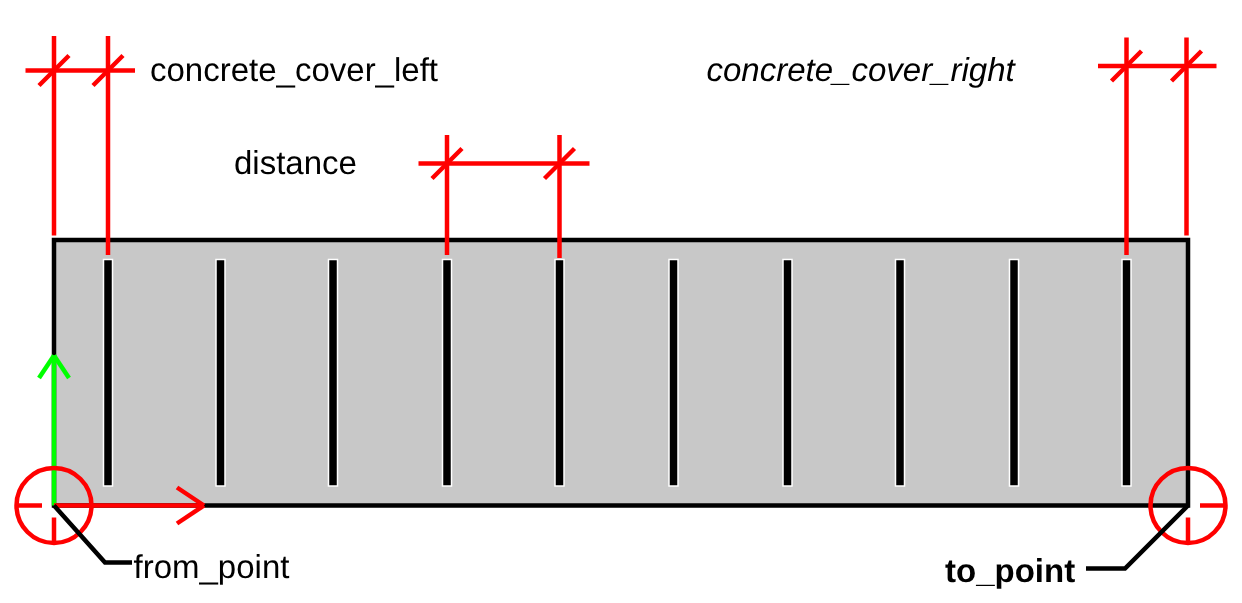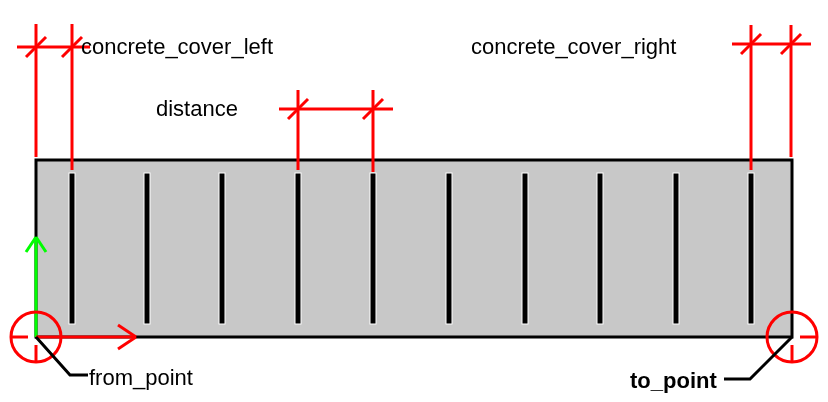--- a/index.html
+++ b/index.html
@@ -70,17 +70,17 @@
   <polyline points="36,337 70,375 88,375" stroke="#000" stroke-width="3" fill="none"></polyline>
 
   <g stroke="#ff0000" stroke-width="3" fill="none">
     <circle cx="792" cy="337" r="25"></circle>
     <line x1="800" y1="337" x2="817" y2="337"></line>
     <line x1="792" y1="345" x2="792" y2="362"></line>
   </g>
   <polyline points="792,337 750,379 724,379" stroke="#000" stroke-width="3" fill="none"></polyline>
 </svg>
 
-<div class="lbl" style="left:81px; top:36px;">concrete_cover_left</div>
+<div class="lbl" style="left:100px; top:36px;">concrete_cover_left</div>
 <div class="lbl" style="left:156px; top:98px;">distance</div>
-<div class="lbl" style="left:471px; top:36px;">concrete_cover_right</div>
+<div class="lbl" style="left:471px; top:36px;font-style:italic;">concrete_cover_right</div>
 <div class="lbl" style="left:89px; top:367px;">from_point</div>
 <div class="lbl" style="left:630px; top:370px;font-weight:bold;">to_point</div>
 
 </body></html>

